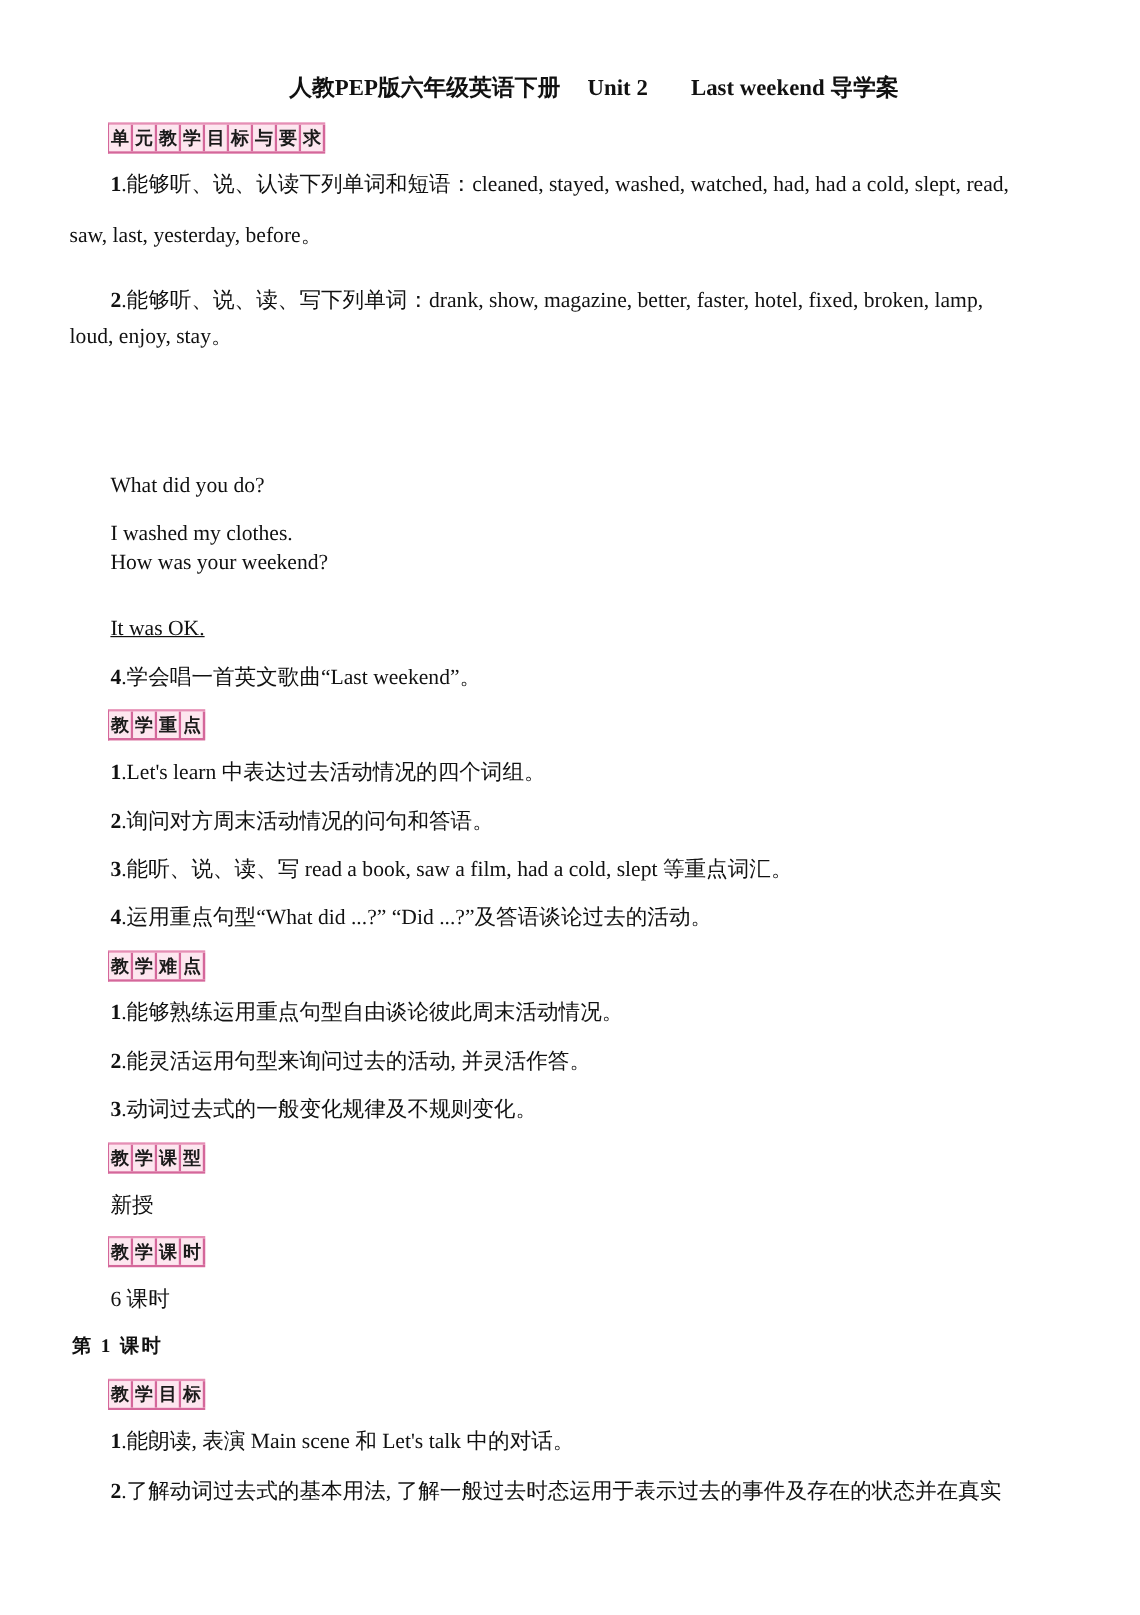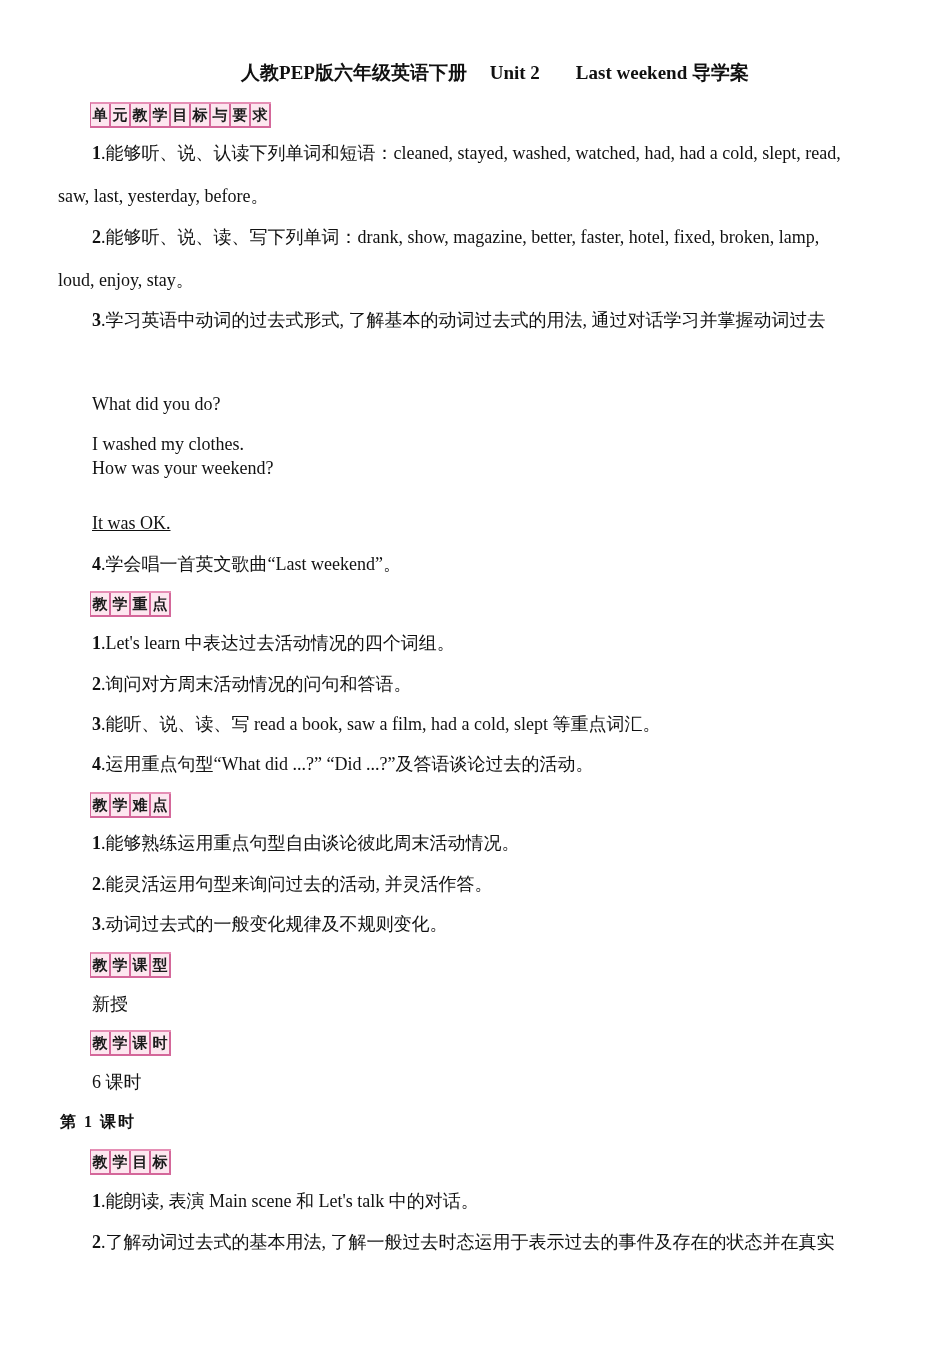--- a/index.html
+++ b/index.html
@@ -94,28 +94,25 @@
     <div class="cell">与</div>
     <div class="cell">要</div>
     <div class="cell">求</div>
   </div>
 
   <div class="line indent" style="top:141px;">
     <span class="num">1</span><span>.能够听、说、认读下列单词和短语：cleaned, stayed, washed, watched, had, had a cold, slept, read,</span>
   </div>
   <div class="line flush" style="top:184px;">saw, last, yesterday, before。</div>
 
-  <div class="line indent" style="top:225px;">
+  <div class="line indent" style="top:238px;">
     <span class="num">2</span><span>.能够听、说、读、写下列单词：drank, show, magazine, better, faster, hotel, fixed, broken, lamp,</span>
   </div>
   <div class="line flush" style="top:268px;">loud, enjoy, stay。</div>
 
-  <div class="line indent" style="top:308px;">
-    <span class="num">3</span><span>.学习英语中动词的过去式形式, 了解基本的动词过去式的用法, 通过对话学习并掌握动词过去</span>
-  </div>
 
   <div class="line indent" style="top:392px;">What did you do?</div>
   <div class="line indent" style="top:432px;">I washed my clothes.</div>
   <div class="line indent" style="top:456px;">How was your weekend?</div>
   <div class="line indent" style="top:511px;text-decoration:underline;">It was OK.</div>
 
   <div class="line indent" style="top:552px;">
     <span class="num">4</span><span>.学会唱一首英文歌曲“Last weekend”。</span>
   </div>
 

